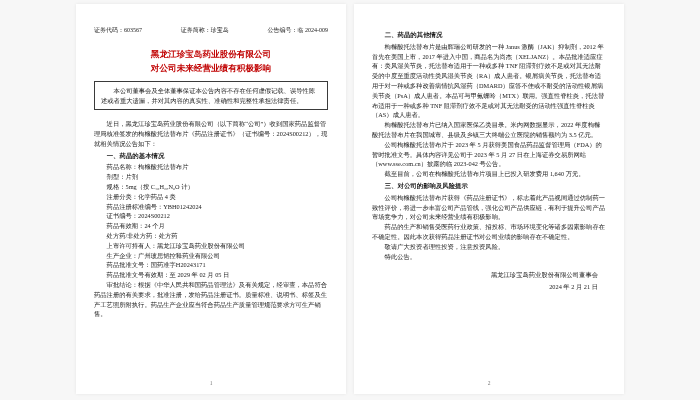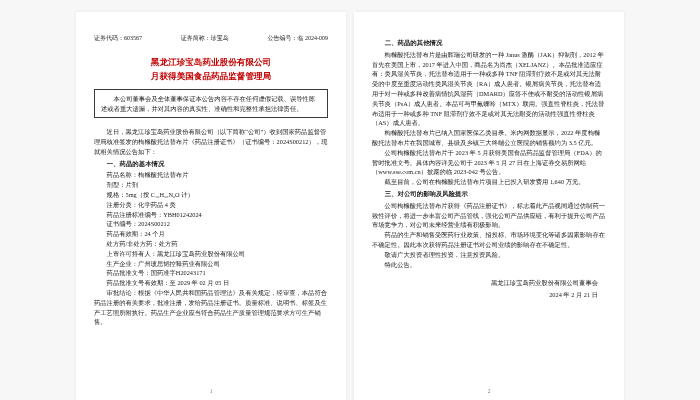--- a/index.html
+++ b/index.html
@@ -6,21 +6,21 @@
   * { margin: 0; padding: 0; box-sizing: border-box; }
   html, body { width: 700px; height: 400px; overflow: hidden; }
   body {
     background: #f7f7f7;
     font-family: "Liberation Serif", "DejaVu Serif", serif;
     color: var(--ink);
   }
   .canvas {
     width: 700px; height: 400px;
     display: flex; justify-content: center; gap: 8px;
-    padding-top: 12px;
+    padding-top: 4px;
   }
   .page {
     width: 270px; height: 390px;
     background: #ffffff;
     box-shadow: 0 0 3px rgba(0,0,0,0.08);
     padding: 22px 18px 14px 18px;
     position: relative;
     font-size: 6.3px;
     line-height: 9.8px;
   }
@@ -65,21 +65,21 @@
 
 <div class="canvas">
 
   <div class="page">
     <div class="hdr">
       <span>证券代码：603567</span>
       <span>证券简称：珍宝岛</span>
       <span>公告编号：临 2024-009</span>
     </div>
     <div class="title">黑龙江珍宝岛药业股份有限公司</div>
-    <div class="title">月获得美国食品药品监督管理局</div>
+    <div class="title">对公司未来经营业绩有积极影响</div>
     <div class="box">本公司董事会及全体董事保证本公告内容不存在任何虚假记载、误导性陈述或者重大遗漏，并对其内容的真实性、准确性和完整性承担法律责任。</div>
     <div class="p">近日，黑龙江珍宝岛药业股份有限公司（以下简称“公司”）收到国家药品监督管理局核准签发的枸橼酸托法替布片《药品注册证书》（证书编号：2024S00212），现就相关情况公告如下：</div>
     <div class="h2">一、药品的基本情况</div>
     <div class="item">药品名称：枸橼酸托法替布片</div>
     <div class="item">剂型：片剂</div>
     <div class="item">规格：5mg（按 C₁₆H₂₀N₆O 计）</div>
     <div class="item">注册分类：化学药品 4 类</div>
     <div class="item">药品注册标准编号：YBH01242024</div>
     <div class="item">证书编号：2024S00212</div>
     <div class="item">药品有效期：24 个月</div>

